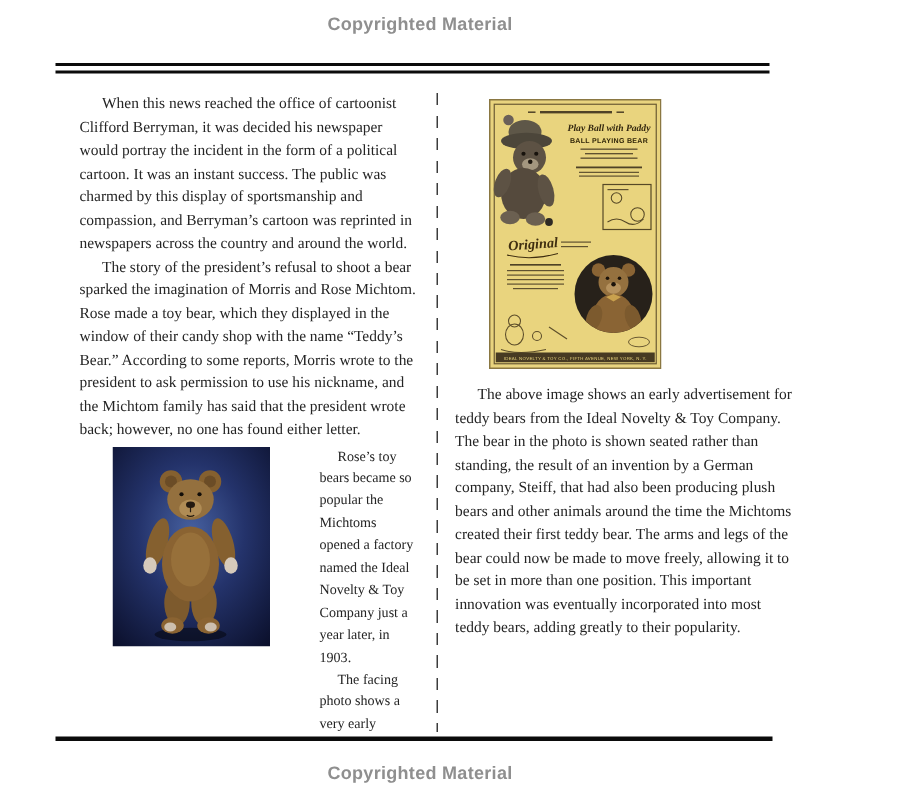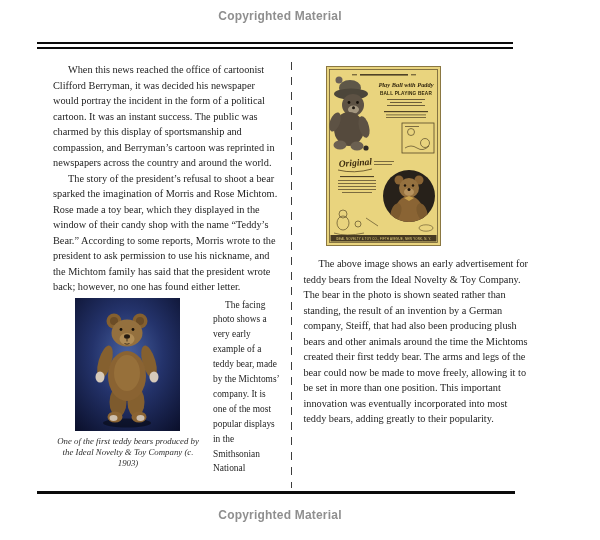--- a/index.html
+++ b/index.html
@@ -88,23 +88,23 @@
                 <circle cx="65" cy="23" r="4" fill="#6b4c26"></circle>
                 <ellipse cx="52" cy="35" rx="15.5" ry="13.5" fill="#94703e"></ellipse>
                 <ellipse cx="52" cy="41" rx="7.5" ry="6" fill="#b08c55"></ellipse>
                 <ellipse cx="52" cy="38.5" rx="3" ry="2.2" fill="#241a10"></ellipse>
                 <path d="M52 40.5 L52 43.5 M49.5 45.5 Q52 47 54.5 45.5" stroke="#241a10" stroke-width="0.8" fill="none"></path>
                 <circle cx="46" cy="31.5" r="1.4" fill="#120d08"></circle>
                 <circle cx="58" cy="31.5" r="1.4" fill="#120d08"></circle>
               </g>
             </svg>
           </div>
-          <div class="fig-caption">One of the first teddy bears produced by the Ideal Novelty &amp; Toy Company (c. 1903)</div>
         </div>
         <div class="wrap-text">
+          <p class="body indent">Rose’s toy bears became so popular the Michtoms opened a factory named the Ideal Novelty &amp; Toy Company just a year later, in 1903.</p>
           <p class="body indent">The facing photo shows a very early example of a teddy bear, made by the Michtoms’ company. It is one of the most popular displays in the Smithsonian National</p>
         </div>
       </div>
     </div>
 
     <div class="divider"></div>
 
     <div class="col">
 
       <div class="ad-row">

